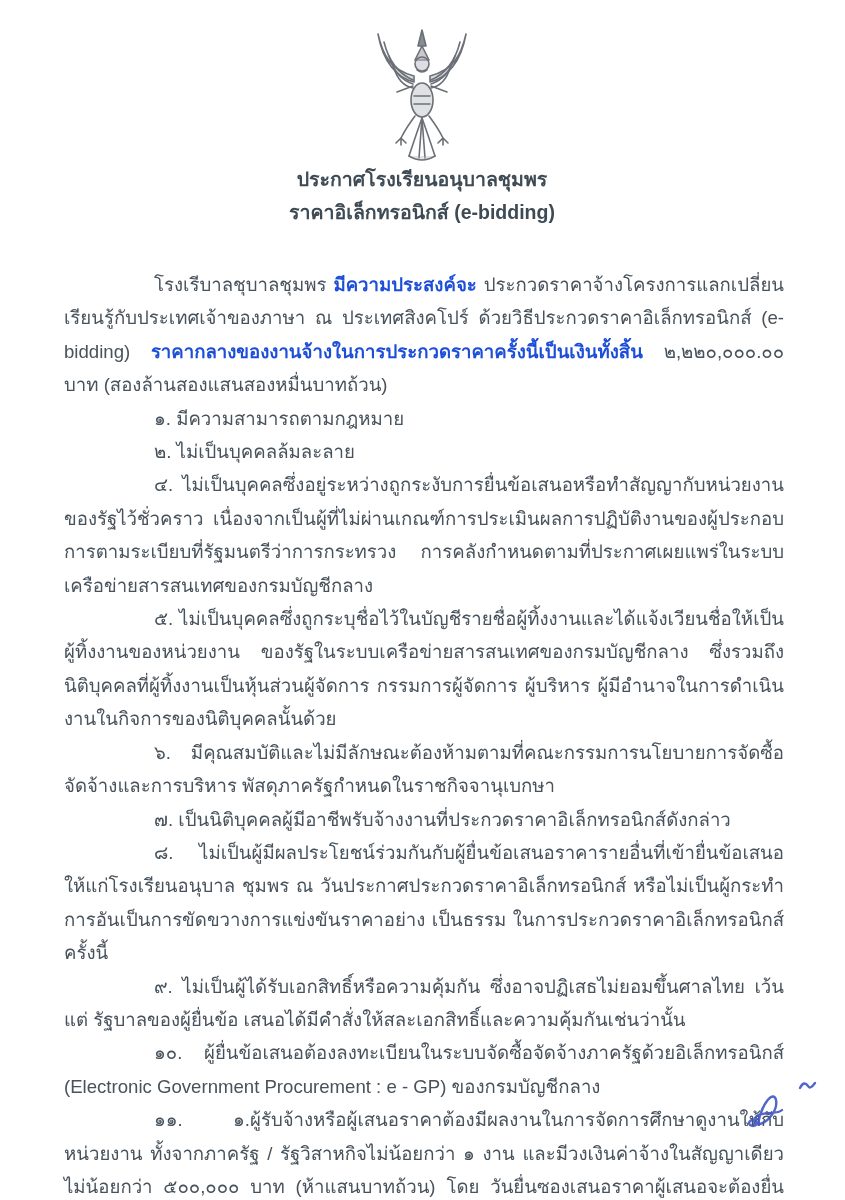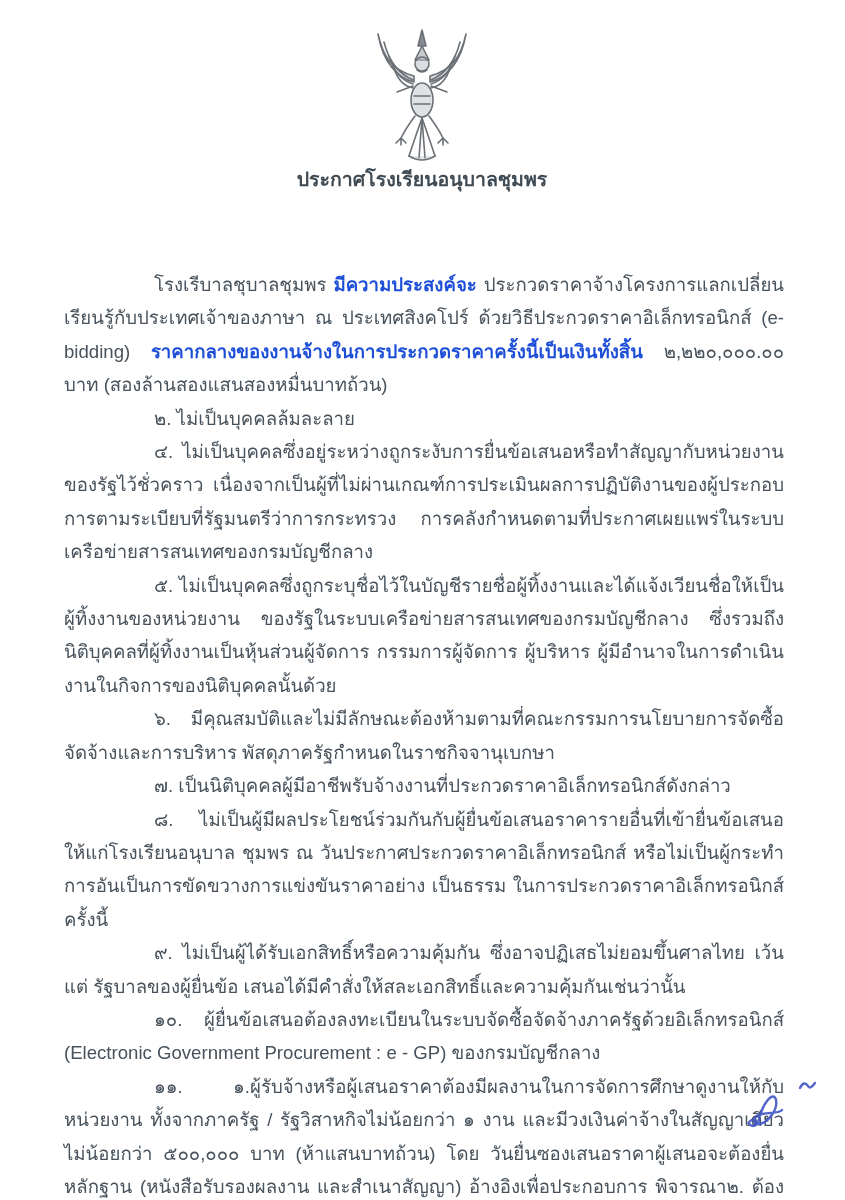--- a/index.html
+++ b/index.html
@@ -67,24 +67,26 @@
         <path d="M55 92 C54 106 53 120 52 132"></path>
         <path d="M55 92 C56 106 57 120 58 132"></path>
         <path d="M55 92 C60 106 64 118 68 130"></path>
         <path d="M42 130 Q55 138 68 130" fill="#a6acb2" fill-opacity="0.35"></path>
       </g>
     </svg>
   </div>
 
   <div class="title-block">
     <div>ประกาศโรงเรียนอนุบาลชุมพร</div>
+    <div>ราคาอิเล็กทรอนิกส์ (e-bidding)</div>
   </div>
 
   <div class="content">
     <p class="para"><span>โรงเรีบาลชุบาลชุมพร </span><b>มีความประสงค์จะ</b><span> ประกวดราคาจ้างโครงการแลกเปลี่ยนเรียนรู้กับประเทศเจ้าของภาษา ณ ประเทศสิงคโปร์ ด้วยวิธีประกวดราคาอิเล็กทรอนิกส์ (e-bidding) </span><b>ราคากลางของงานจ้างในการประกวดราคาครั้งนี้เป็นเงินทั้งสิ้น</b><span> ๒,๒๒๐,๐๐๐.๐๐ บาท (สองล้านสองแสนสองหมื่นบาทถ้วน)</span></p>
+    <p class="para">๑. มีความสามารถตามกฎหมาย</p>
     <p class="para">๒. ไม่เป็นบุคคลล้มละลาย</p>
     <p class="para">๔. ไม่เป็นบุคคลซึ่งอยู่ระหว่างถูกระงับการยื่นข้อเสนอหรือทำสัญญากับหน่วยงานของรัฐไว้ชั่วคราว เนื่องจากเป็นผู้ที่ไม่ผ่านเกณฑ์การประเมินผลการปฏิบัติงานของผู้ประกอบการตามระเบียบที่รัฐมนตรีว่าการกระทรวง การคลังกำหนดตามที่ประกาศเผยแพร่ในระบบเครือข่ายสารสนเทศของกรมบัญชีกลาง</p>
     <p class="para">๕. ไม่เป็นบุคคลซึ่งถูกระบุชื่อไว้ในบัญชีรายชื่อผู้ทิ้งงานและได้แจ้งเวียนชื่อให้เป็นผู้ทิ้งงานของหน่วยงาน ของรัฐในระบบเครือข่ายสารสนเทศของกรมบัญชีกลาง ซึ่งรวมถึงนิติบุคคลที่ผู้ทิ้งงานเป็นหุ้นส่วนผู้จัดการ กรรมการผู้จัดการ ผู้บริหาร ผู้มีอำนาจในการดำเนินงานในกิจการของนิติบุคคลนั้นด้วย</p>
     <p class="para">๖. มีคุณสมบัติและไม่มีลักษณะต้องห้ามตามที่คณะกรรมการนโยบายการจัดซื้อจัดจ้างและการบริหาร พัสดุภาครัฐกำหนดในราชกิจจานุเบกษา</p>
     <p class="para">๗. เป็นนิติบุคคลผู้มีอาชีพรับจ้างงานที่ประกวดราคาอิเล็กทรอนิกส์ดังกล่าว</p>
     <p class="para">๘. ไม่เป็นผู้มีผลประโยชน์ร่วมกันกับผู้ยื่นข้อเสนอราคารายอื่นที่เข้ายื่นข้อเสนอให้แก่โรงเรียนอนุบาล ชุมพร ณ วันประกาศประกวดราคาอิเล็กทรอนิกส์ หรือไม่เป็นผู้กระทำการอันเป็นการขัดขวางการแข่งขันราคาอย่าง เป็นธรรม ในการประกวดราคาอิเล็กทรอนิกส์ครั้งนี้</p>
     <p class="para">๙. ไม่เป็นผู้ได้รับเอกสิทธิ์หรือความคุ้มกัน ซึ่งอาจปฏิเสธไม่ยอมขึ้นศาลไทย เว้นแต่ รัฐบาลของผู้ยื่นข้อ เสนอได้มีคำสั่งให้สละเอกสิทธิ์และความคุ้มกันเช่นว่านั้น</p>
     <p class="para">๑๐. ผู้ยื่นข้อเสนอต้องลงทะเบียนในระบบจัดซื้อจัดจ้างภาครัฐด้วยอิเล็กทรอนิกส์ (Electronic Government Procurement : e - GP) ของกรมบัญชีกลาง</p>
     <p class="para">๑๑. ๑.ผู้รับจ้างหรือผู้เสนอราคาต้องมีผลงานในการจัดการศึกษาดูงานให้กับหน่วยงาน ทั้งจากภาครัฐ / รัฐวิสาหกิจไม่น้อยกว่า ๑ งาน และมีวงเงินค่าจ้างในสัญญาเดียวไม่น้อยกว่า ๕๐๐,๐๐๐ บาท (ห้าแสนบาทถ้วน) โดย วันยื่นซองเสนอราคาผู้เสนอจะต้องยื่นหลักฐาน (หนังสือรับรองผลงาน และสำเนาสัญญา) อ้างอิงเพื่อประกอบการ พิจารณา๒. ต้องลงทะเบียนในระบบจัดซื้อจัดจ้างภาครัฐด้วยอิเล็กทรอนิกส์ (e-Government Procurement: e-GP) ของกรมบัญชีกลาง ที่เว็บไซต์ศูนย์ข้อมูลจัดซื้อจัดจ้างภาครัฐ๓. รายละเอียด</p>
   </div>

